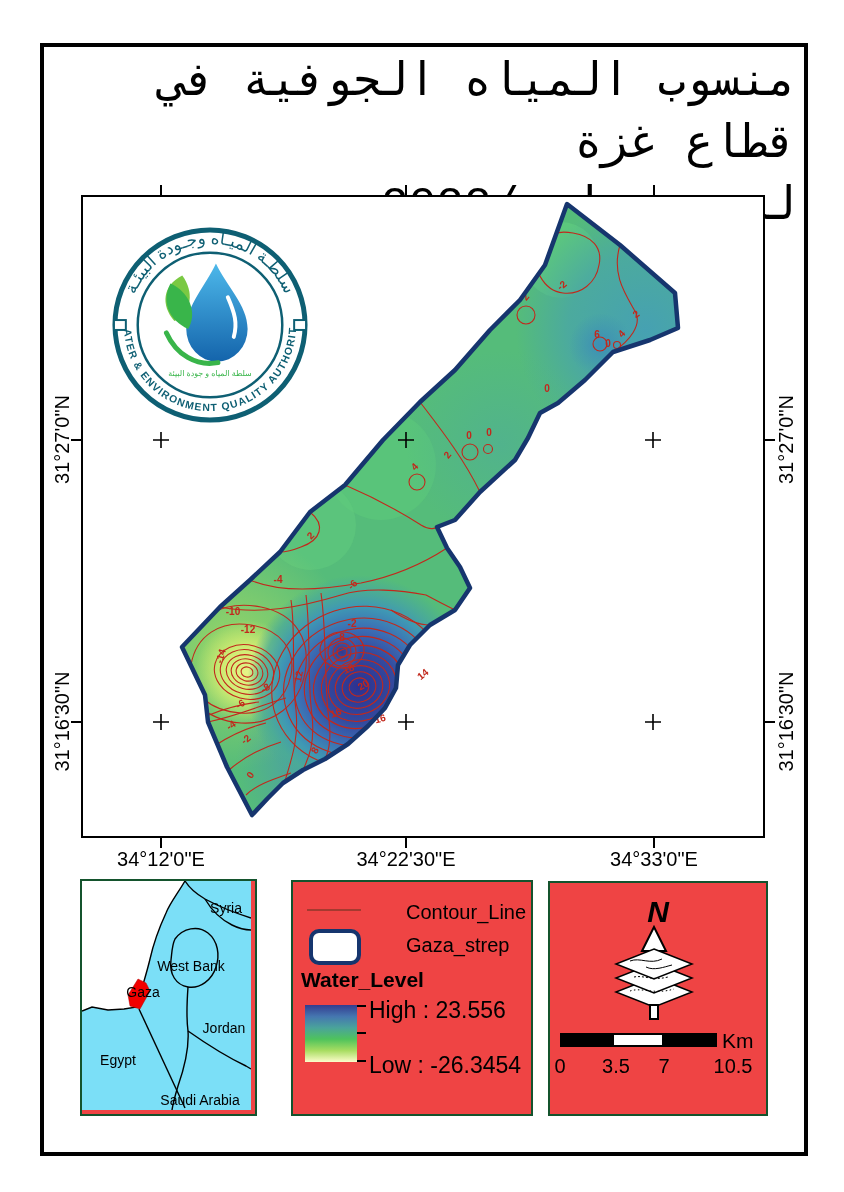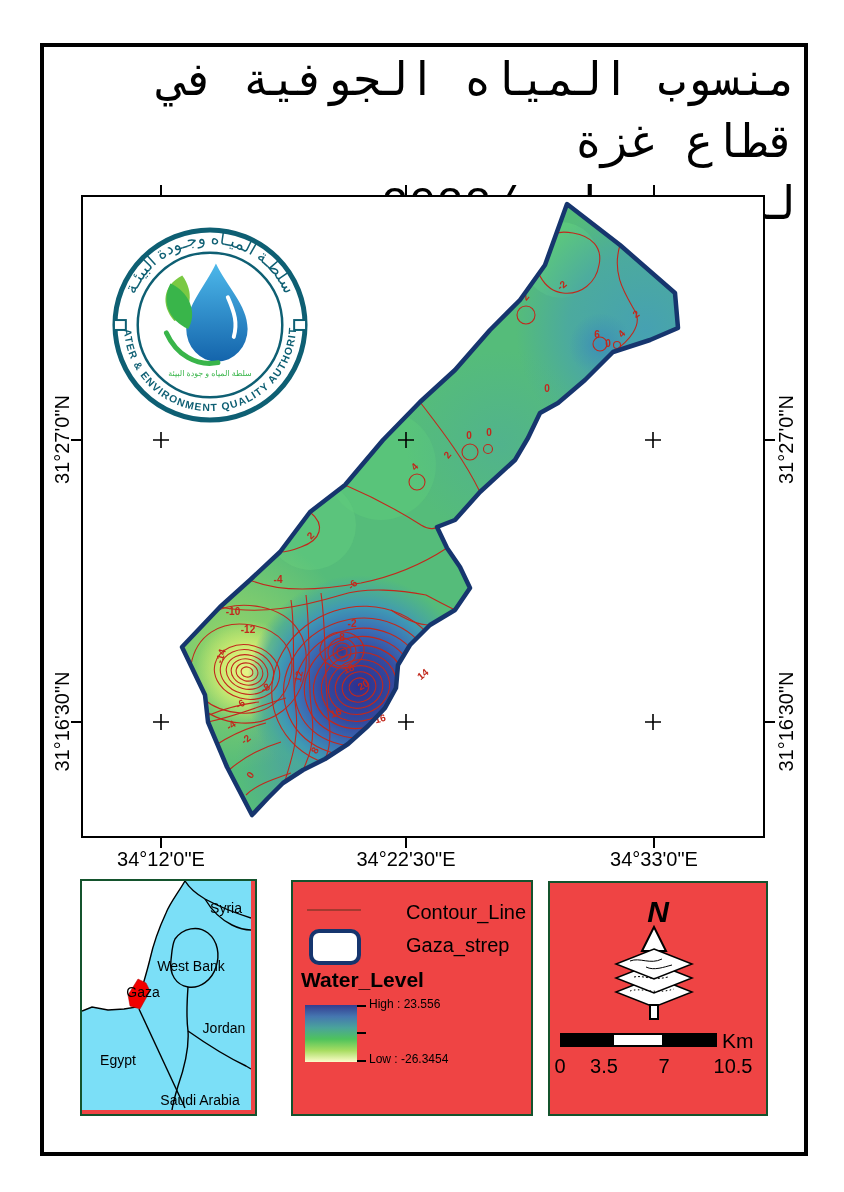--- a/index.html
+++ b/index.html
@@ -15,21 +15,21 @@
   .tick-h{width:10px;height:2px;background:#000;}
   #logo{left:111px;top:226px;width:198px;height:198px;}
   .panel{border:2px solid #14532d;background:#ef4444;}
   #inset-box{left:80px;top:879px;width:173px;height:233px;}
   #legend-box{left:291px;top:880px;width:238px;height:232px;}
   #north-box{left:548px;top:881px;width:216px;height:231px;}
   .leg-label{position:absolute;left:80px;font-size:20px;margin-left:33px;}
   .leg-title{position:absolute;left:8px;top:86px;font-size:21px;font-weight:bold;}
   #ramp{position:absolute;left:12px;top:123px;width:52px;height:57px;}
   .ramp-tick{position:absolute;left:64px;width:9px;height:2px;background:#000;}
-  .hi-lo{position:absolute;left:76px;font-size:12px;white-space:nowrap;}
+  .hi-lo{position:absolute;left:76px;font-size:23px;white-space:nowrap;}
   #contour-swatch{position:absolute;left:14px;top:27px;width:54px;height:2px;background:#a53a30;}
   #gaza-swatch{position:absolute;left:16px;top:47px;width:44px;height:28px;border:4px solid #16356e;border-radius:10px;background:#fff;}
   #n-label{position:absolute;left:0;top:12px;width:100%;text-align:center;
            font-size:30px;font-style:italic;font-weight:bold;}
   .scale-num{position:absolute;top:172px;width:40px;text-align:center;font-size:20px;}
   #km-label{position:absolute;left:172px;top:146px;font-size:21px;}
   svg{display:block;}
   text{font-family:"Liberation Sans",sans-serif;}
   .clabel{font-size:10px;fill:#c2281c;font-weight:bold;paint-order:stroke;stroke:#ffffff;stroke-width:0;}
   .inset-label{font-size:14px;fill:#000;}
@@ -316,16 +316,16 @@
       <path d="M84,52 C94,50 102,56 118,52" stroke-dasharray="2 2"></path>
       <path d="M80,66 C92,62 104,70 124,64" stroke-dasharray="1.5 2.5"></path>
     </g>
     <rect x="100" y="80" width="8" height="14" fill="#fff" stroke="#000" stroke-width="2"></rect>
   </svg>
   <div class="abs" style="left:10px;top:150px;width:52px;height:14px;background:#000"></div>
   <div class="abs" style="left:62px;top:150px;width:52px;height:14px;background:#fff;border:2px solid #000;box-sizing:border-box"></div>
   <div class="abs" style="left:114px;top:150px;width:53px;height:14px;background:#000"></div>
   <div id="km-label">Km</div>
   <div class="scale-num" style="left:-10px">0</div>
-  <div class="scale-num" style="left:34px">3.5</div>
+  <div class="scale-num" style="left:46px">3.5</div>
   <div class="scale-num" style="left:94px">7</div>
   <div class="scale-num" style="left:163px">10.5</div>
 </div>
 
 </body></html>

